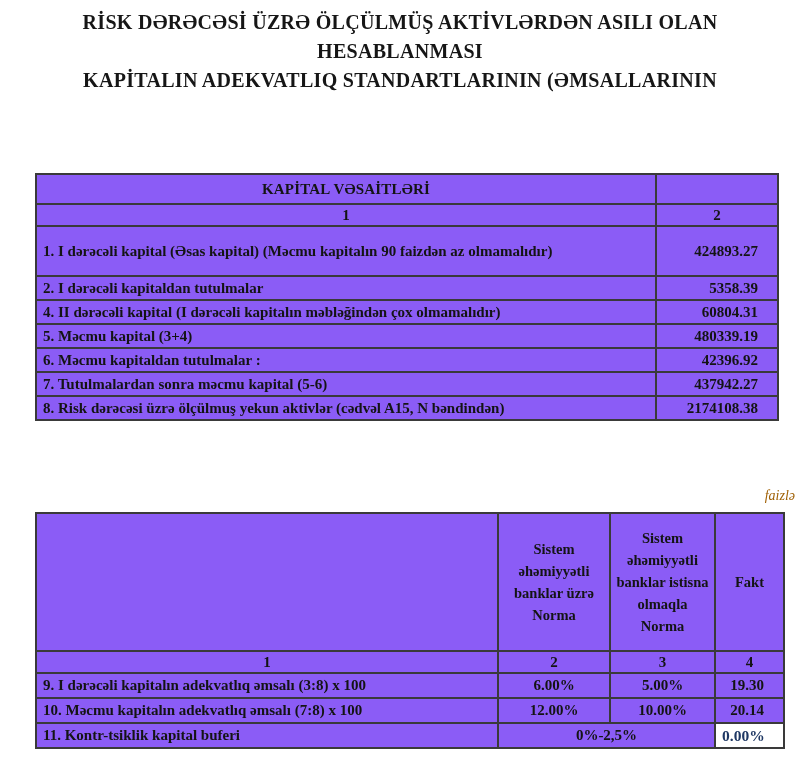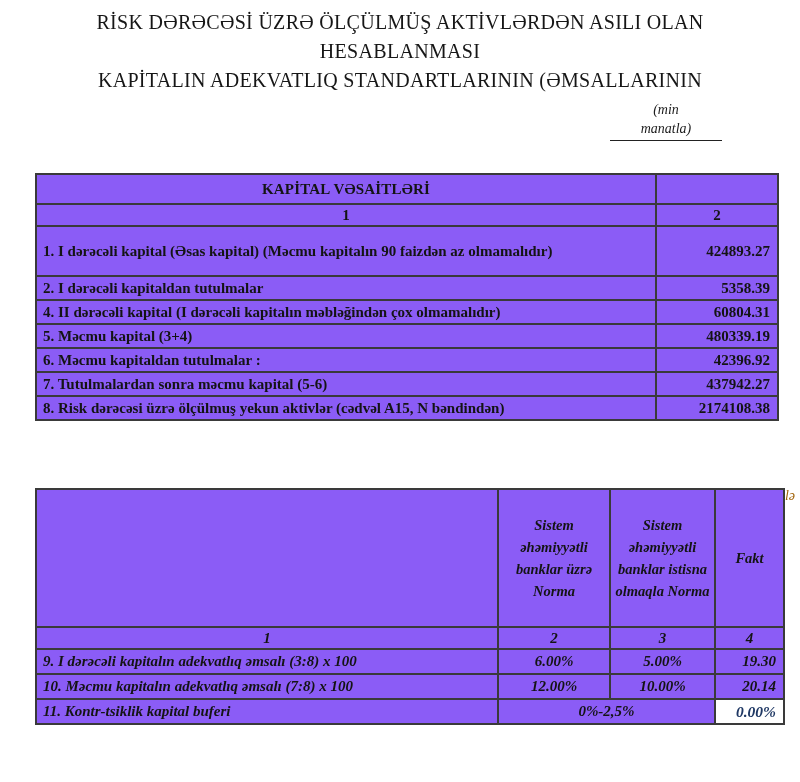--- a/index.html
+++ b/index.html
@@ -8,21 +8,21 @@
     background: #ffffff;
     font-family: "Liberation Serif", "DejaVu Serif", serif;
     color: #111111;
   }
   .page { position: relative; width: 800px; height: 782px; background: #ffffff; overflow: hidden; }
 
   
   .title {
     position: absolute; top: 8px; left: 0; right: 0;
     text-align: center;
-    font-weight: normal;
+    font-weight: bold;
     font-size: 20px;
     line-height: 29px;
     letter-spacing: 0.3px;
     color: #161616;
   }
 
   
   .unit-note {
     position: absolute; top: 100px; right: 78px;
     width: 112px;
@@ -56,24 +56,24 @@
     overflow: hidden;
   }
   .t1 { position: absolute; top: 173px; left: 35px; width: 742px; }
   .t1 .c1 { width: 620px; }
   .t1 .c2 { width: 122px; }
   .t1 .rhead td { height: 28px; }
   .t1 .rnum td  { height: 20px; }
   .t1 .r1 td    { height: 48px; line-height: 22px; }
   .t1 .rd td    { height: 22px; }
   .center { text-align: center; }
-  .num { text-align: right; padding-right: 7px; }
+  .num { text-align: right; padding-right: 19px; }
   .theader { text-align: center; font-size: 15px; letter-spacing: 0.2px; }
 
-  .t2 { position: absolute; top: 488px; left: 35px; width: 708px; font-style: italic; }
+  .t2 { position: absolute; top: 512px; left: 35px; width: 708px; }
   .t2 .c1 { width: 462px; }
   .t2 .c2 { width: 112px; }
   .t2 .c3 { width: 105px; }
   .t2 .c4 { width: 69px; }
   .t2 .rhead td { height: 136px; text-align: center; font-size: 14.5px; line-height: 22px; padding: 0 4px; }
   .t2 .rnum td  { height: 20px; }
   .t2 .rd td    { height: 23px; }
   .fakt-highlight {
     background: #ffffff;
     color: #1F3864;
@@ -84,24 +84,20 @@
 <body>
 
 <div class="page">
 
   <div class="title">
     <div>RİSK DƏRƏCƏSİ ÜZRƏ ÖLÇÜLMÜŞ AKTİVLƏRDƏN ASILI OLAN</div>
     <div>HESABLANMASI</div>
     <div>KAPİTALIN ADEKVATLIQ STANDARTLARININ (ƏMSALLARININ</div>
   </div>
 
-  <div class="unit-note">
-    <div>(min</div>
-    <div>manatla)</div>
-  </div>
 
   <table class="t1">
     <colgroup>
         <col class="c1">
         <col class="c2">
       </colgroup>
     <tbody>
         <tr class="rhead">
       <td class="theader">KAPİTAL VƏSAİTLƏRİ</td>
       <td></td>

